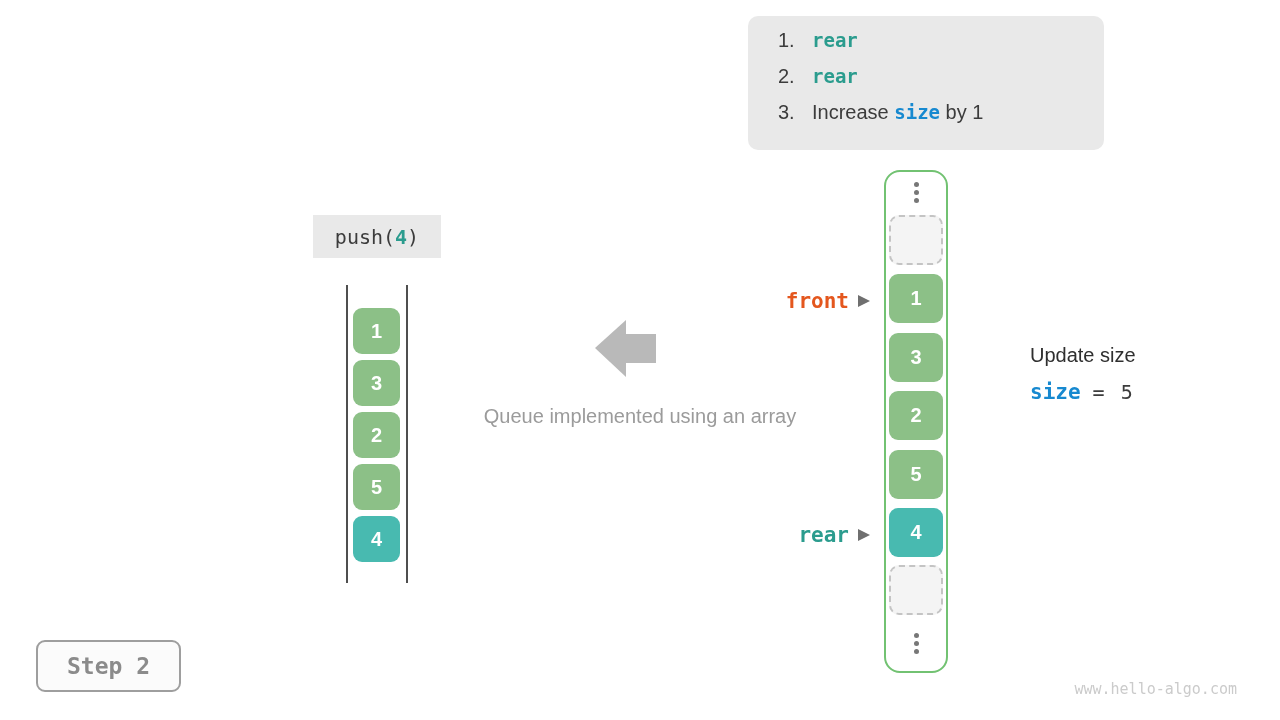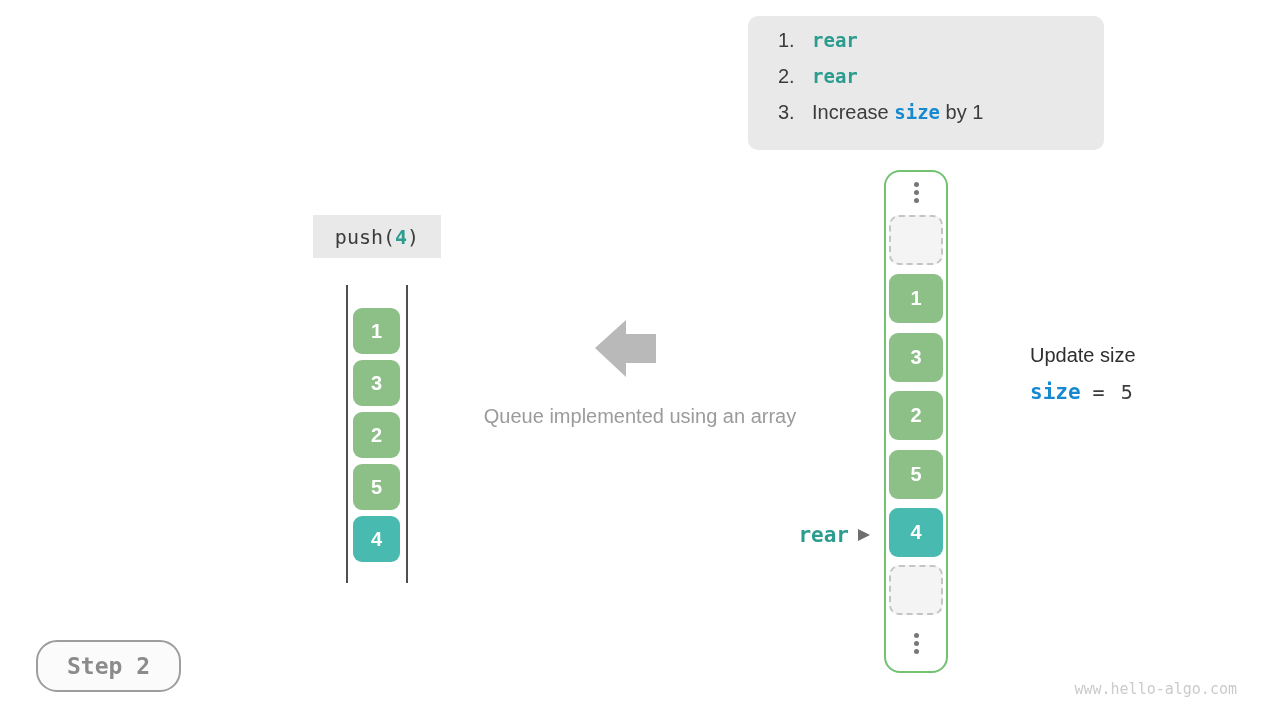--- a/index.html
+++ b/index.html
@@ -200,21 +200,21 @@
   .qs-eq { margin-left: 12px; }
   .qs-val { margin-left: 16px; }
 
   
   .step-badge {
     position: absolute;
     left: 36px; top: 640px;
     width: 145px; height: 52px;
     background: var(--step-bg);
     border: 2px solid var(--step-border);
-    border-radius: 21px;
+    border-radius: 9px;
     display: flex;
     align-items: center;
     justify-content: center;
     font-family: "DejaVu Sans Mono", "Liberation Mono", monospace;
     font-weight: bold;
     font-size: 23px;
     color: var(--step-text);
   }
 
   
@@ -284,20 +284,24 @@
     <div class="rcell i3">5</div>
     <div class="rcell i4 hl">4</div>
     <div class="dashed-cell last"></div>
     <div class="dots bottom">
       <div class="dot"></div>
         <div class="dot"></div>
         <div class="dot"></div>
     </div>
   </div>
 
+  <div class="pointer front">
+    <span class="plabel">front</span>
+    <span class="ptr-arrow"></span>
+  </div>
 
   <div class="pointer rear">
     <span class="plabel">rear</span>
     <span class="ptr-arrow"></span>
   </div>
 
   <div class="queue-size">
     <div class="qs-title">Update size</div>
     <div class="qs-line">
       <span class="qs-var">size</span>

